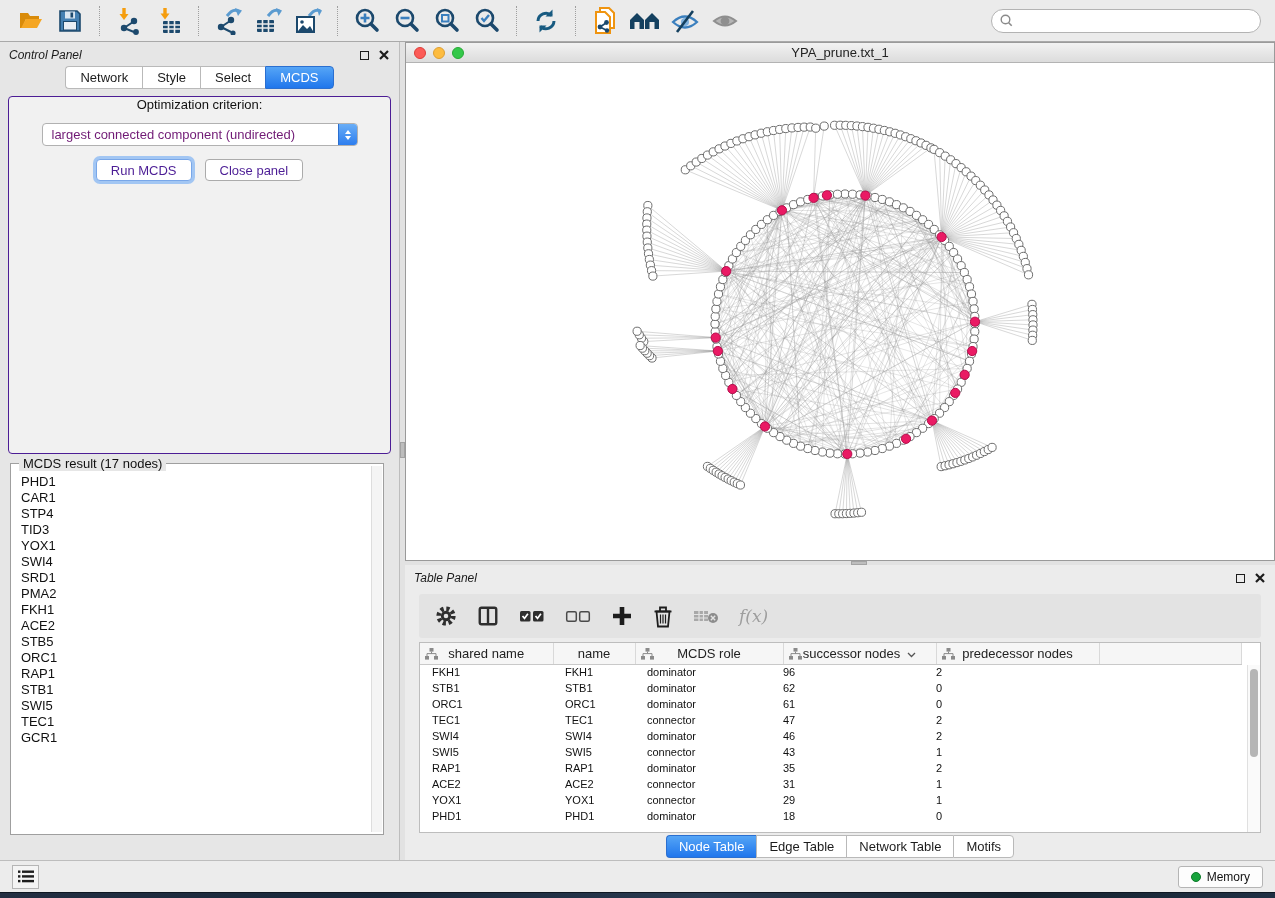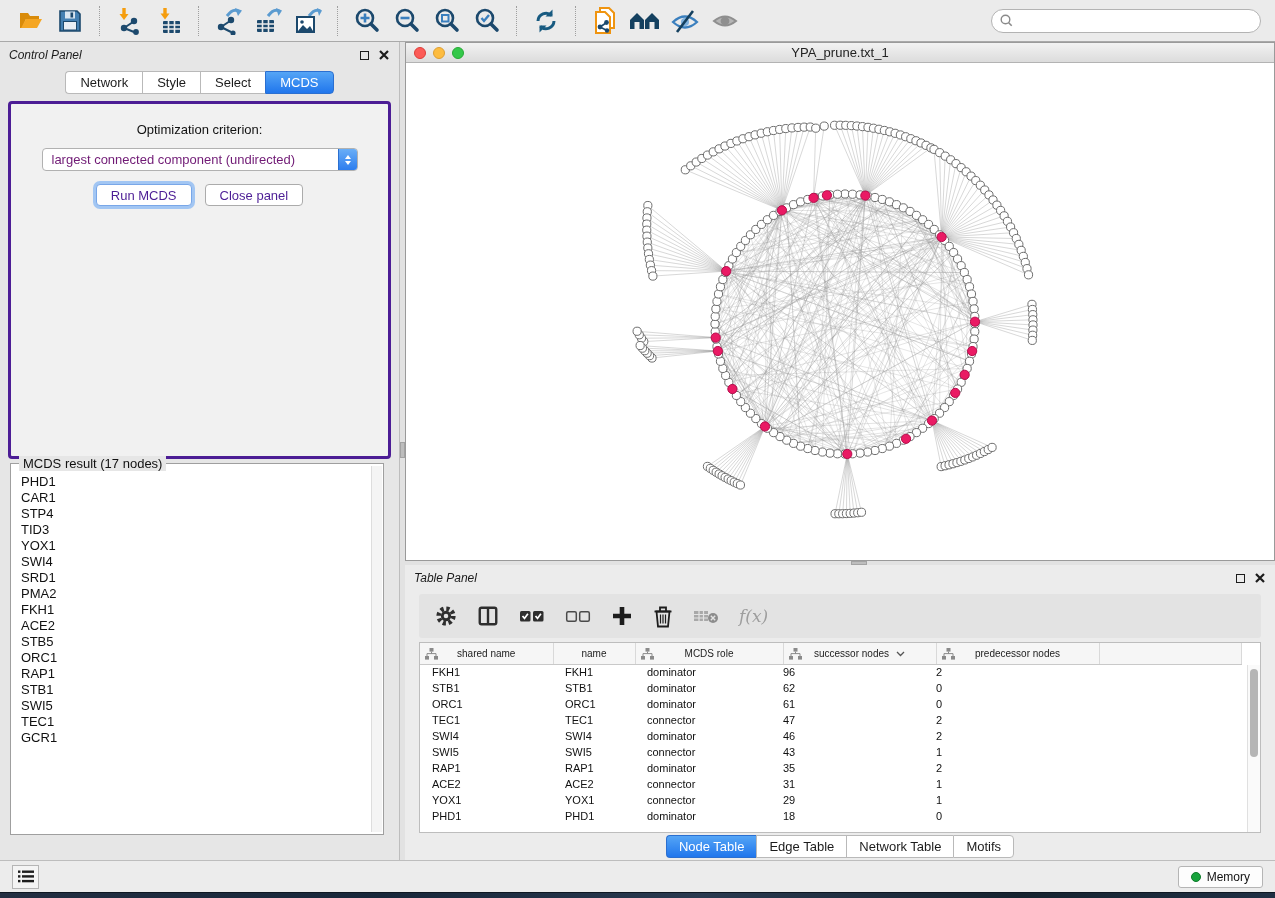--- a/index.html
+++ b/index.html
@@ -21,28 +21,28 @@
 
   
   .main { flex:1; display:flex; min-height:0; }
 
   
   .control-panel { width:400px; flex:none; background:#e6e6e6; border-right:1px solid #bdbdbd; position:relative; }
   .panel-header { height:24px; display:flex; align-items:center; padding:2px 10px 0 9px;font-style:italic; }
   .panel-title { font-size:12px; color:#1b1b1b; }
   .win-btns { margin-left:auto; display:flex; align-items:center; gap:10px; }
   .float-box { width:9px; height:9px; border:1.6px solid #1c1c1c; display:inline-block; }
-  .tabs-row { display:flex; justify-content:center; margin-top:5px; }
+  .tabs-row { display:flex; justify-content:center; }
   .tab { font-size:13px; color:#1c1c1c; background:#fff; border:1px solid #b9b9b9; padding:3px 14px;
     border-right:none; }
   .tab:first-child { border-radius:4px 0 0 4px; }
   .tab:last-child { border-radius:0 4px 4px 0; border-right:1px solid #b9b9b9; }
   .tab.active { background:linear-gradient(#55a5f6,#2076ec); color:#fff; border-color:#2b6fd0; }
-  .mcds-pane { margin:7px 8px 0 8px; background:#f1f1f1; border:3px solid #4c1d95; border-radius:4px;
-    height:358px; text-align:center; padding-top:18px; }
+  .mcds-pane { margin:7px 8px 0 8px; background:#f1f1f1; border:1px solid #4c1d95; border-radius:4px;
+    height:358px; text-align:center; }
   .opt-label { font-size:13px; color:#111; }
   .dropdown { margin:11px auto 0 auto; width:316px; height:23px; background:#fff; border:1px solid #b1b1b1;
     border-radius:4px; display:flex; align-items:center; overflow:hidden; }
   .dropdown .dd-text { flex:1; text-align:left; padding-left:9px; font-size:13px; color:#701a75; white-space:nowrap; }
   .dd-stepper { width:19px; height:23px; background:linear-gradient(#6cb0f7,#2a7bee); border-left:1px solid #2b6fd0;
     display:flex; flex-direction:column; align-items:center; justify-content:center; gap:2px; flex:none; }
   .dd-stepper i { width:0; height:0; border-left:3.5px solid transparent; border-right:3.5px solid transparent; }
   .dd-up { border-bottom:4px solid #fff; }
   .dd-down { border-top:4px solid #fff; }
   .btn-row { margin-top:13px; display:flex; justify-content:center; gap:13px; }
@@ -79,21 +79,21 @@
 
   
   .table-panel { flex:1; background:#ececec; display:flex; flex-direction:column; min-height:0; }
   .tp-toolbar { margin:5px 14px 4px 14px; height:44px; background:#e3e3e3; border-radius:3px;
     display:flex; align-items:center; gap:20px; padding:0 16px; flex:none; }
   .tp-icon { display:flex; align-items:center; justify-content:center; }
   .fx-label { font-family:"DejaVu Serif", serif; font-style:italic; font-size:17px; color:#9d9d9d; }
   .table-wrap { margin:0 14px; background:#fff; border:1px solid #bdbdbd; flex:1; min-height:0; position:relative; overflow:hidden; }
   table.data { border-collapse:collapse; width:822px; table-layout:fixed; }
   table.data th { height:21px; background:#f6f6f6; border-bottom:1px solid #c9c9c9; border-right:1px solid #d9d9d9;
-    font-weight:normal; font-size:10px; color:#222; position:relative; text-align:center; }
+    font-weight:normal; font-size:13px; color:#222; position:relative; text-align:center; }
   table.data th .hdr-ico { position:absolute; left:5px; top:5px; }
   table.data th .sort-ico { margin-left:7px; }
   table.data td { height:16px; font-size:11px; color:#111; padding:0 0 0 12px; white-space:nowrap; overflow:hidden; }
   table.data td.num { text-align:left; padding:0 18px 0 0; }
   .tbl-scroll { position:absolute; top:22px; bottom:0; right:0; width:13px; background:#fafafa; border-left:1px solid #e0e0e0; }
   .tbl-thumb { position:absolute; top:4px; left:2px; width:8px; height:88px; border-radius:4px; background:#b5b5b5; }
 
   .tp-tabs { height:27px; flex:none; display:flex; justify-content:center; align-items:flex-start; padding-top:2px; }
   .tp-tabs .tab { padding:3px 12px; }
 

